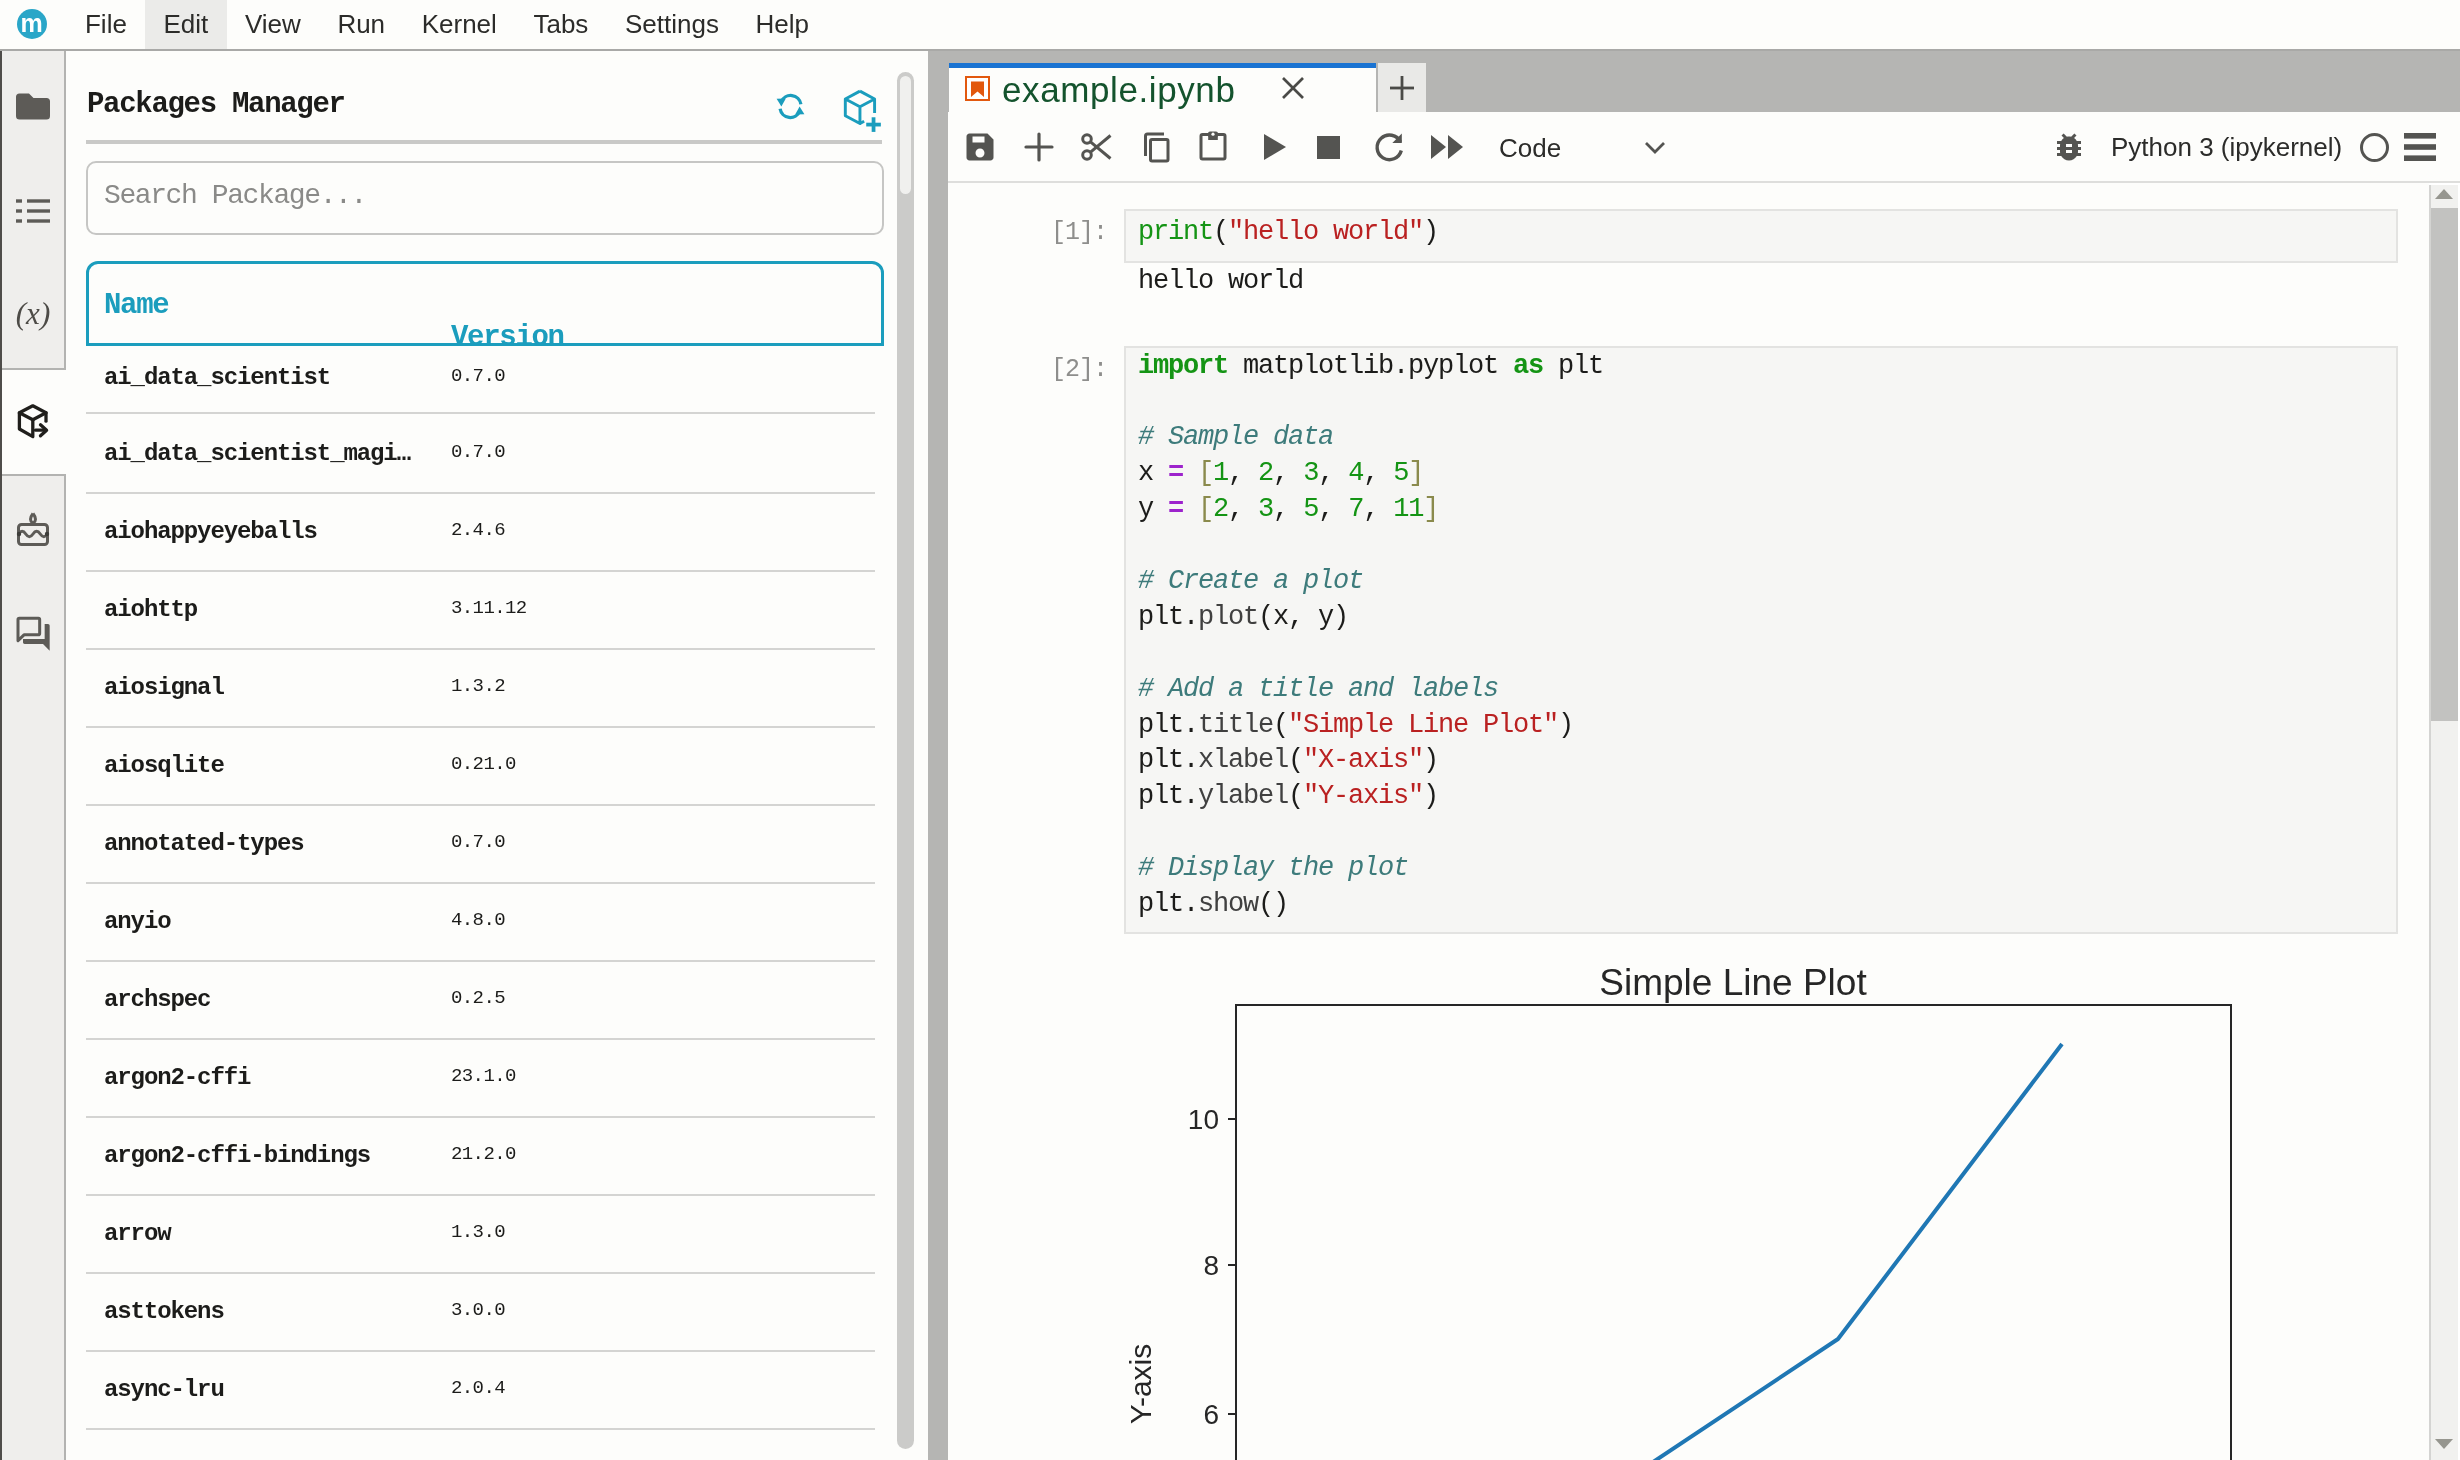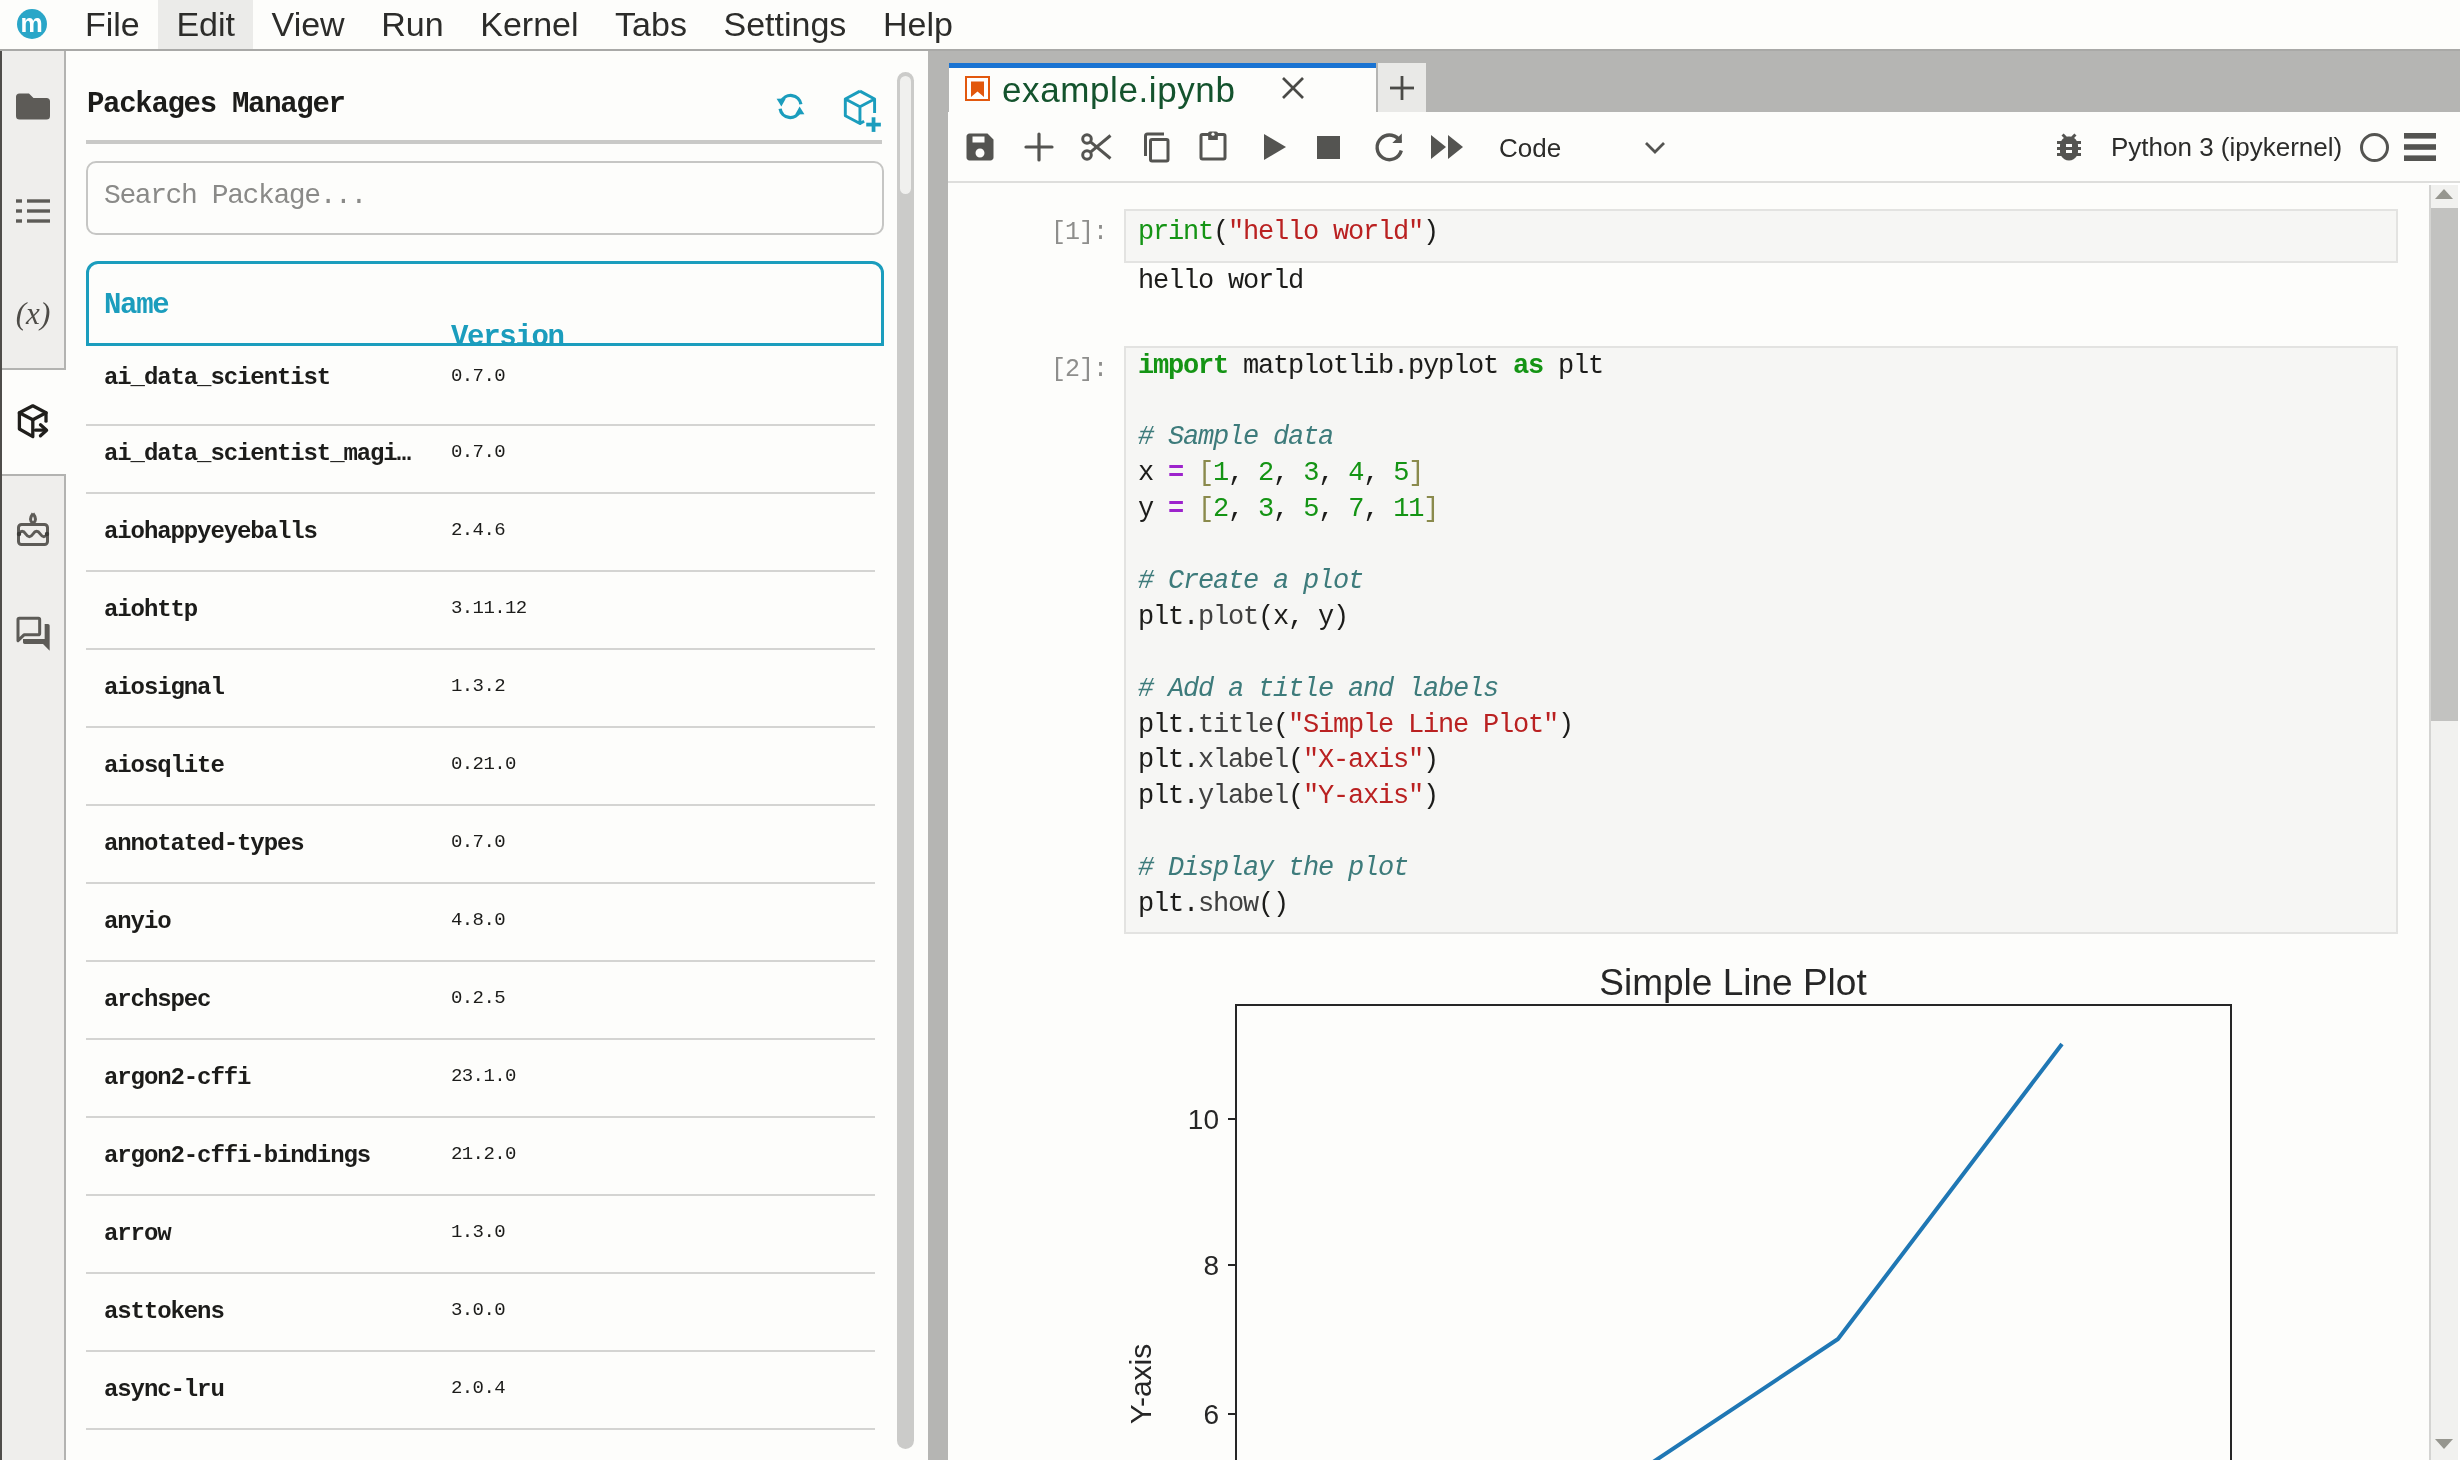--- a/index.html
+++ b/index.html
@@ -3,21 +3,21 @@
 <meta charset="utf-8">
 <style>
 * { margin:0; padding:0; box-sizing:border-box; }
 html,body { width:2460px; height:1460px; overflow:hidden; background:#ffffff; }
 body { font-family:"Liberation Sans", sans-serif; position:relative; }
 .abs { position:absolute; }
 
 
 #menubar { left:0; top:0; width:2460px; height:51px; background:#fdfdfb; border-bottom:2px solid #a9a9a7; }
 #logo { left:16.5px; top:9px; width:30px; height:30px; border-radius:50%; background:#2aa6c8; color:#fff; font-weight:bold; font-size:25px; text-align:center; line-height:29px; }
-#menuitems { left:66.7px; top:0; height:49px; display:flex; font-size:34px; color:#2c2c2a; }
+#menuitems { left:66.7px; top:0; height:49px; display:flex; font-size:26px; color:#2c2c2a; }
 #menuitems div { padding:0 18.3px; display:flex; align-items:center; }
 #menuitems .sel { background:#ebebe9; }
 
 
 #sidebar { left:0; top:51px; width:66px; height:1409px; background:#efeeec; border-left:2px solid #4f4d4a; border-right:2px solid #b3b3b1; }
 #seltab { left:2px; top:368px; width:64px; height:108px; background:#fdfdfb; border-top:2px solid #b3b3b1; border-bottom:2px solid #b3b3b1; }
 
 
 #lpanel { left:66px; top:51px; width:862px; height:1409px; background:#fdfdfb; }
 #ptitle { left:87px; top:88px; font-size:29px; letter-spacing:-1.3px; font-weight:bold; color:#1c1c1a; font-family:"Liberation Mono", monospace; }
@@ -121,21 +121,21 @@
 
 <div class="abs" id="lpanel"></div>
 <div class="abs" id="ptitle">Packages Manager</div>
 <div class="abs" id="phr"></div>
 <div class="abs" id="searchbox"></div>
 <div class="abs" id="searchph">Search Package...</div>
 <div class="abs" id="tblhead"></div>
 <div class="abs th" style="left:104px;">Name</div>
 <div class="abs th" style="left:451px;margin-top:32px;">Version</div>
 <div class="abs" id="rows">
-  <div class="row" style="top:0; height:80px;">
+  <div class="row" style="top:0; height:68px;">
       <span class="rn" style="top:18px;">ai_data_scientist</span>
       <span class="rv" style="top:19px;">0.7.0</span>
     </div>
   <div class="row" style="top:70px;">
       <span class="rn">ai_data_scientist_magi…</span>
       <span class="rv">0.7.0</span>
     </div>
   <div class="row" style="top:148px;">
       <span class="rn">aiohappyeyeballs</span>
       <span class="rv">2.4.6</span>

